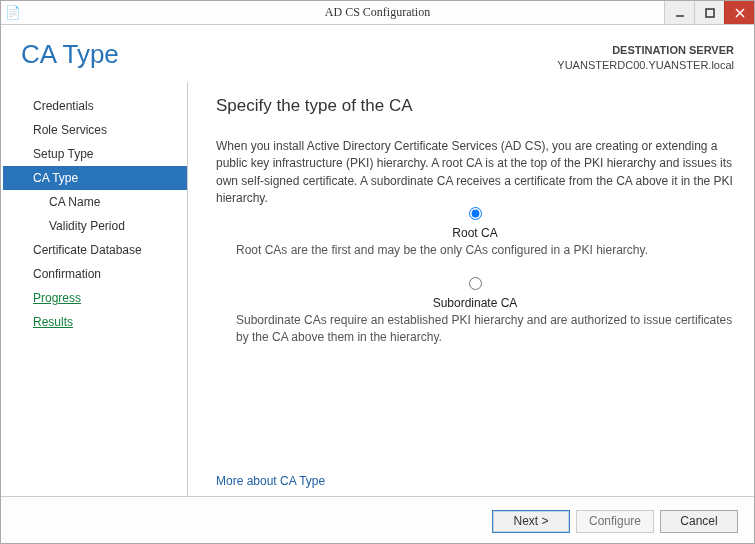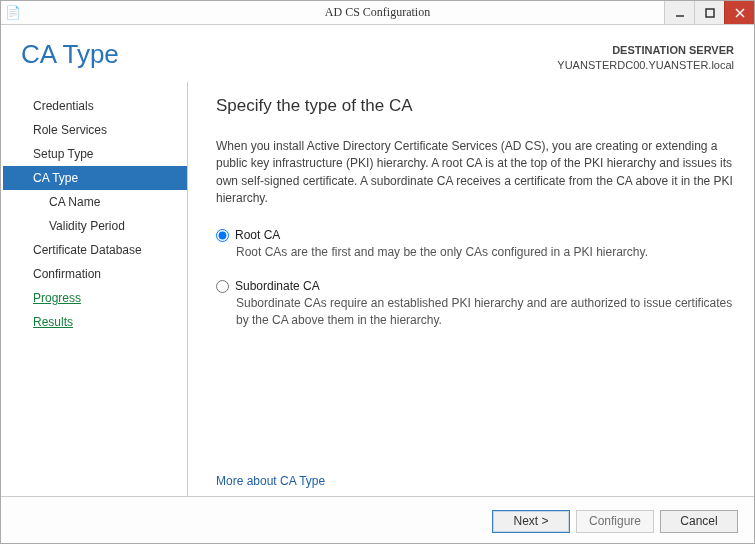--- a/index.html
+++ b/index.html
@@ -115,31 +115,32 @@
   .content h2 {
     font-weight: 400;
     font-size: 17px;
     color: #333;
     margin-bottom: 22px;
   }
   .content .intro {
     font-size: 12px;
     color: #444;
     line-height: 1.45;
-    margin-bottom: 21px;
+    margin-bottom: 0;
   }
   .radio-block {
     margin-bottom: 18px;
   }
   .radio-row {
     display: flex;
     align-items: center;
     gap: 6px;
     font-size: 12px;
     color: #222;
+    flex-direction: column;
   }
   .radio-row input {
     margin: 0;
     width: 13px; height: 13px;
   }
   .radio-desc {
     font-size: 12px;
     color: #555;
     padding-left: 20px;
     line-height: 1.4;

